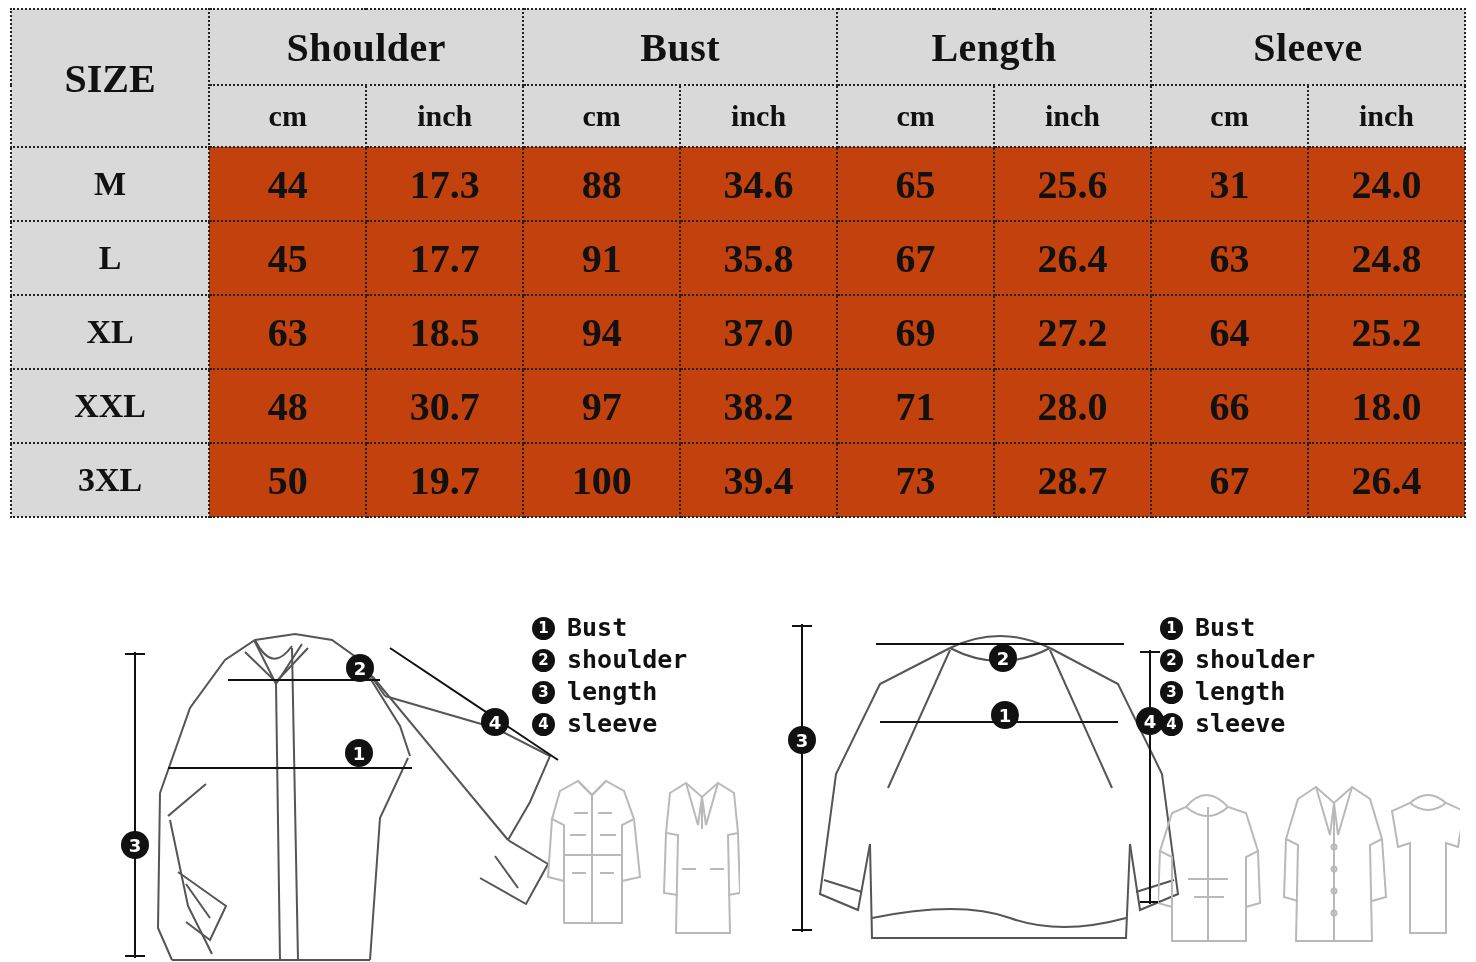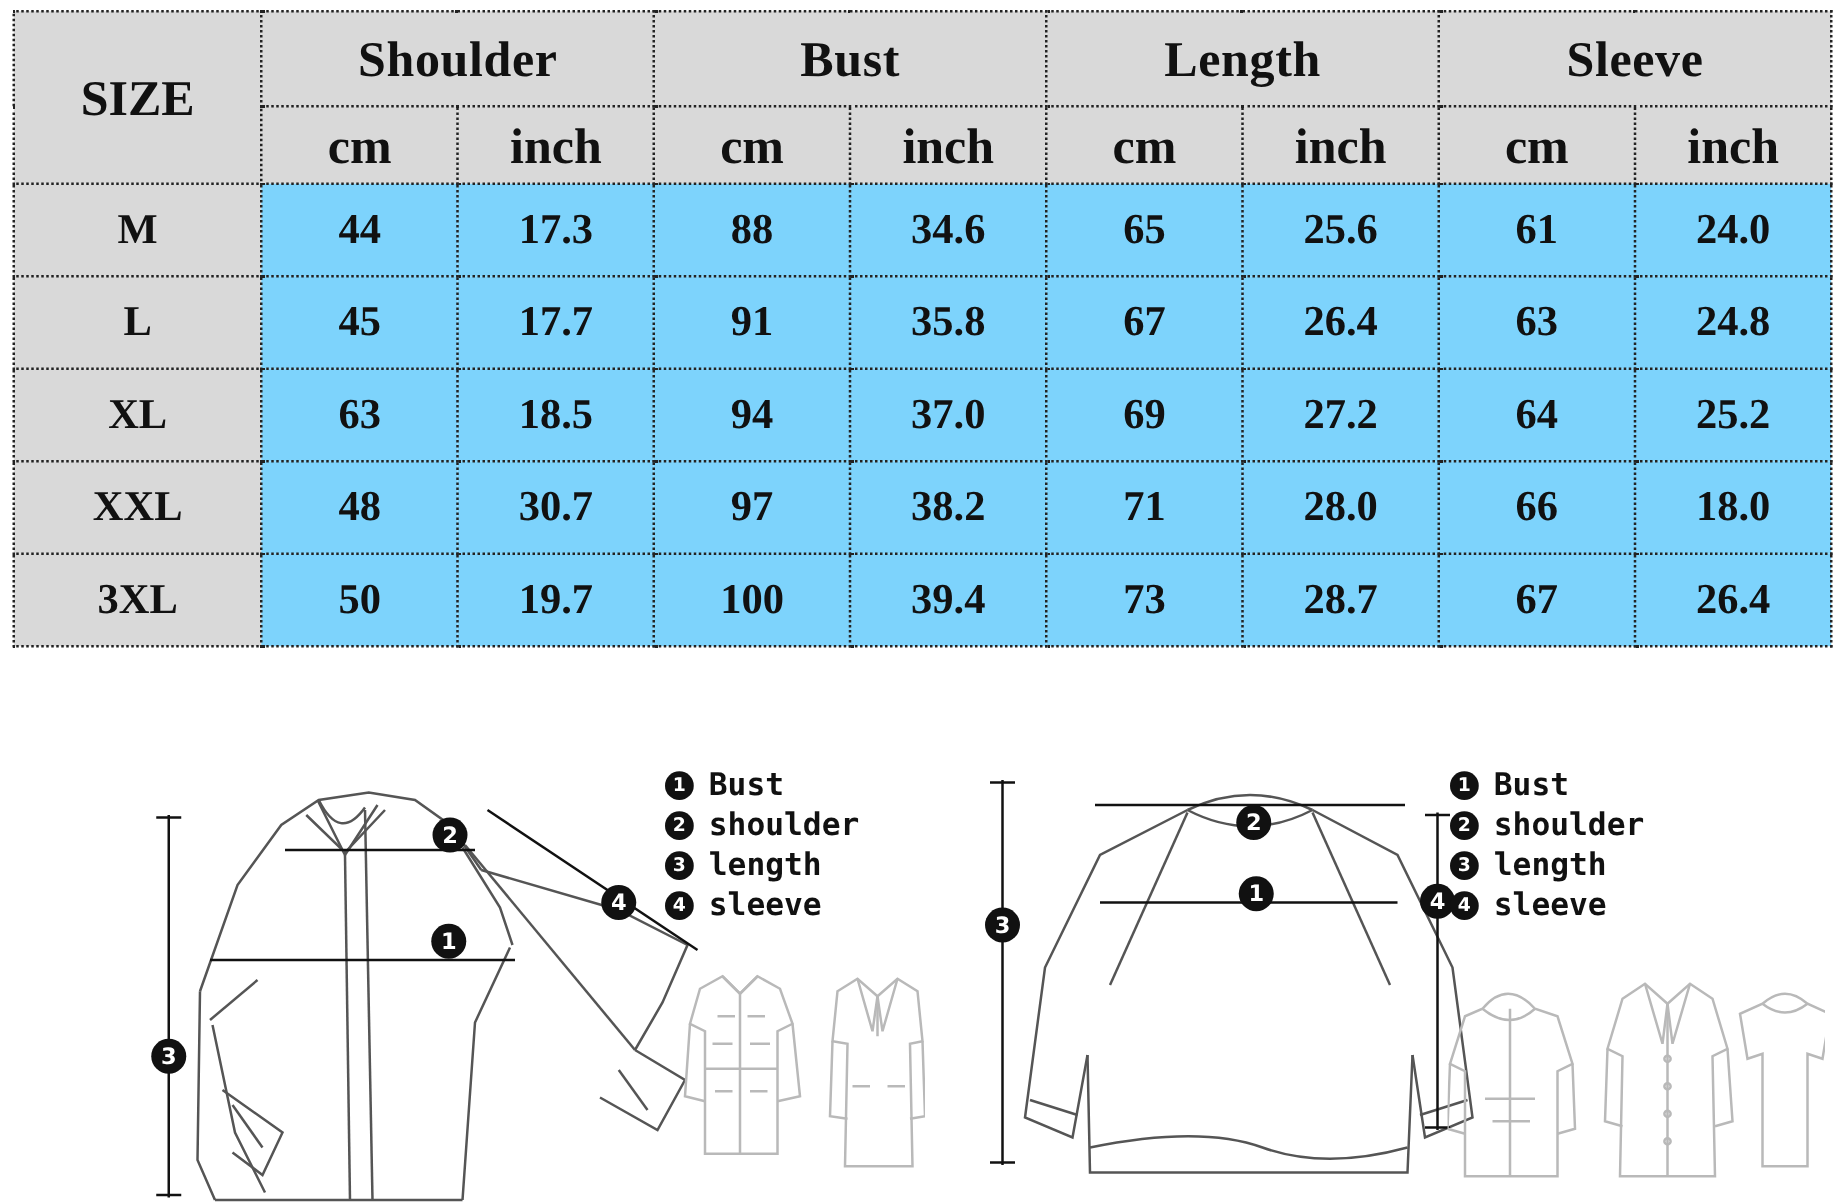--- a/index.html
+++ b/index.html
@@ -42,30 +42,30 @@
   .hdr-main {
     font-size: 40px;
     background: #d9d9d9;
     letter-spacing: 0.5px;
   }
   .hdr-size {
     font-size: 40px;
     background: #d9d9d9;
   }
   .unit-cell {
-    font-size: 40px;
+    font-size: 30px;
     background: #d9d9d9;
   }
   .size-cell {
     font-size: 34px;
     background: #d9d9d9;
   }
   .val-cell {
-    font-size: 34px;
-    background: #7dd3fc;
+    font-size: 40px;
+    background: #c2410c;
   }
   .col-size { width: 13.5%; }
   .col-val  { width: 10.8%; }
 
   
   .illus-area {
     position: absolute;
     left: 0;
     top: 588px;
     width: 1476px;
@@ -153,21 +153,21 @@
       </tr>
 
       <tr class="row-data">
         <td class="size-cell">M</td>
         <td class="val-cell">44</td>
         <td class="val-cell">17.3</td>
         <td class="val-cell">88</td>
         <td class="val-cell">34.6</td>
         <td class="val-cell">65</td>
         <td class="val-cell">25.6</td>
-        <td class="val-cell">61</td>
+        <td class="val-cell">31</td>
         <td class="val-cell">24.0</td>
       </tr>
 
       <tr class="row-data">
         <td class="size-cell">L</td>
         <td class="val-cell">45</td>
         <td class="val-cell">17.7</td>
         <td class="val-cell">91</td>
         <td class="val-cell">35.8</td>
         <td class="val-cell">67</td>

